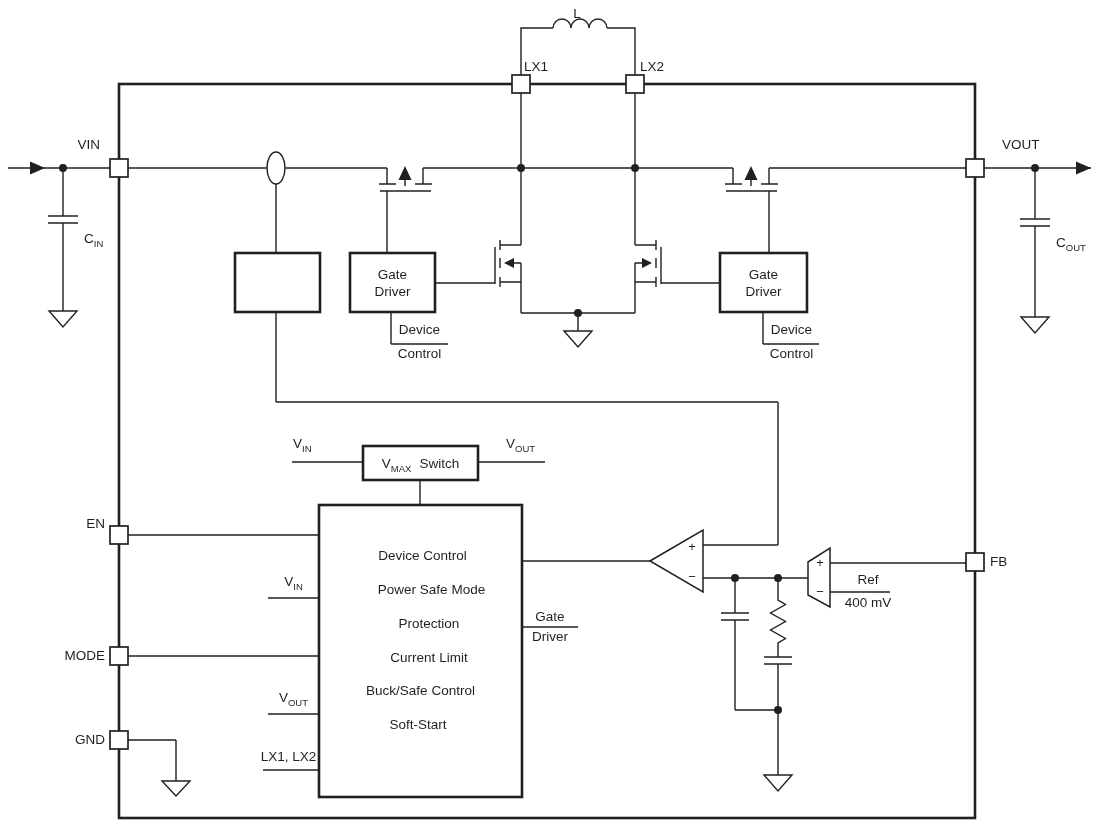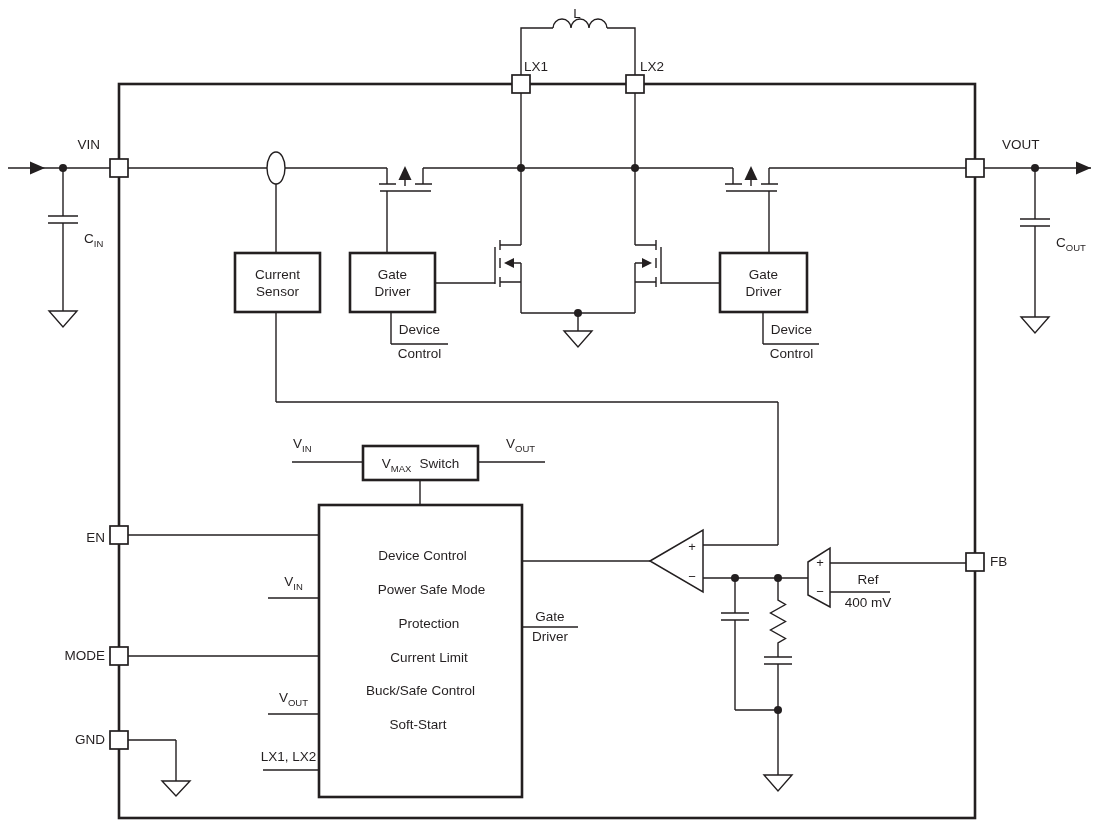--- a/index.html
+++ b/index.html
@@ -147,45 +147,41 @@
   <div class="lbl ctr" style="left:565px;top:6px;width:24px">L</div>
   <div class="lbl" style="left:524px;top:59px">LX1</div>
   <div class="lbl" style="left:640px;top:59px">LX2</div>
 
   <div class="lbl rgt" style="left:60px;top:137px;width:40px">VIN</div>
   <div class="lbl" style="left:1002px;top:137px">VOUT</div>
 
   <div class="lbl" style="left:84px;top:231px"><span>C</span><sub>IN</sub></div>
   <div class="lbl" style="left:1056px;top:235px"><span>C</span><sub>OUT</sub></div>
 
-  <div class="boxtxt" style="left:235px;top:253px;width:85px;height:59px">
-    <div>Current</div>
-      <div>Sensor</div>
-  </div>
   <div class="boxtxt" style="left:350px;top:253px;width:85px;height:59px">
     <div>Gate</div>
       <div>Driver</div>
   </div>
   <div class="boxtxt" style="left:720px;top:253px;width:87px;height:59px">
     <div>Gate</div>
       <div>Driver</div>
   </div>
 
   <div class="lbl ctr" style="left:391px;top:322px;width:57px">Device</div>
   <div class="lbl ctr" style="left:391px;top:346px;width:57px">Control</div>
   <div class="lbl ctr" style="left:763px;top:322px;width:57px">Device</div>
   <div class="lbl ctr" style="left:763px;top:346px;width:57px">Control</div>
 
   <div class="lbl" style="left:293px;top:436px"><span>V</span><sub>IN</sub></div>
   <div class="lbl" style="left:506px;top:436px"><span>V</span><sub>OUT</sub></div>
   <div class="boxtxt" style="left:363px;top:446px;width:115px;height:34px">
     <div><span>V</span><sub>MAX</sub><span class="gap">Switch</span></div>
   </div>
 
-  <div class="lbl rgt" style="left:55px;top:530px;width:50px">EN</div>
+  <div class="lbl rgt" style="left:55px;top:516px;width:50px">EN</div>
   <div class="lbl rgt" style="left:40px;top:648px;width:65px">MODE</div>
   <div class="lbl rgt" style="left:55px;top:732px;width:50px">GND</div>
   <div class="lbl" style="left:990px;top:554px">FB</div>
 
   <div class="lbl ctr" style="left:268px;top:574px;width:51px"><span>V</span><sub>IN</sub></div>
   <div class="lbl ctr" style="left:268px;top:690px;width:51px"><span>V</span><sub>OUT</sub></div>
   <div class="lbl ctr" style="left:258px;top:749px;width:61px">LX1, LX2</div>
 
   <div class="lbl ctr" style="left:311px;top:548px;width:223px">Device Control</div>
   <div class="lbl ctr" style="left:319px;top:582px;width:225px">Power Safe Mode</div>

